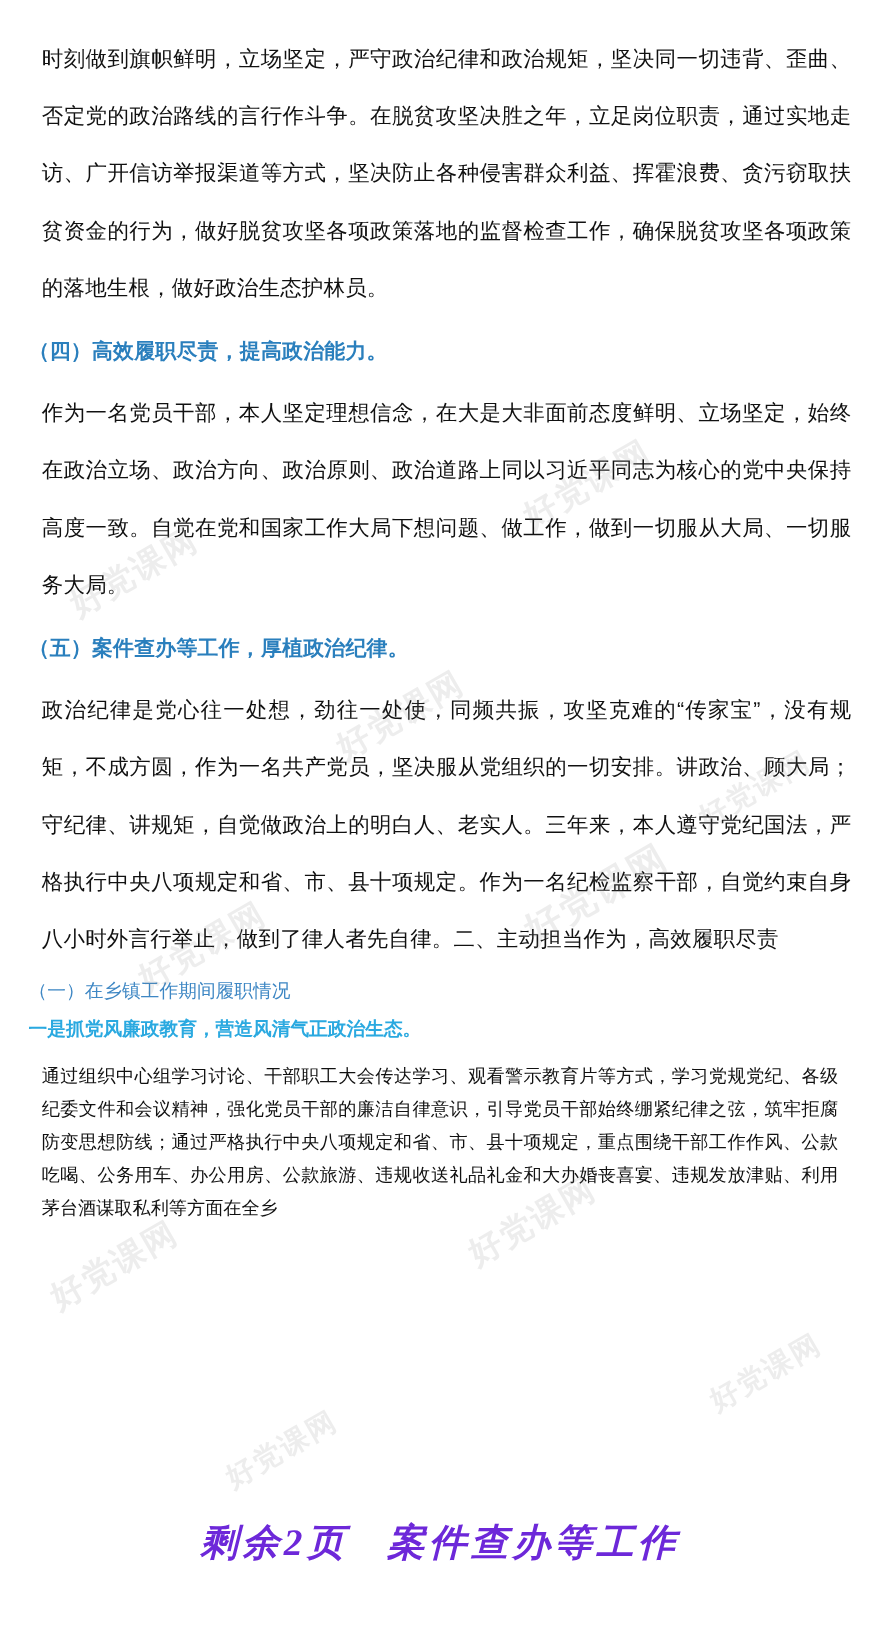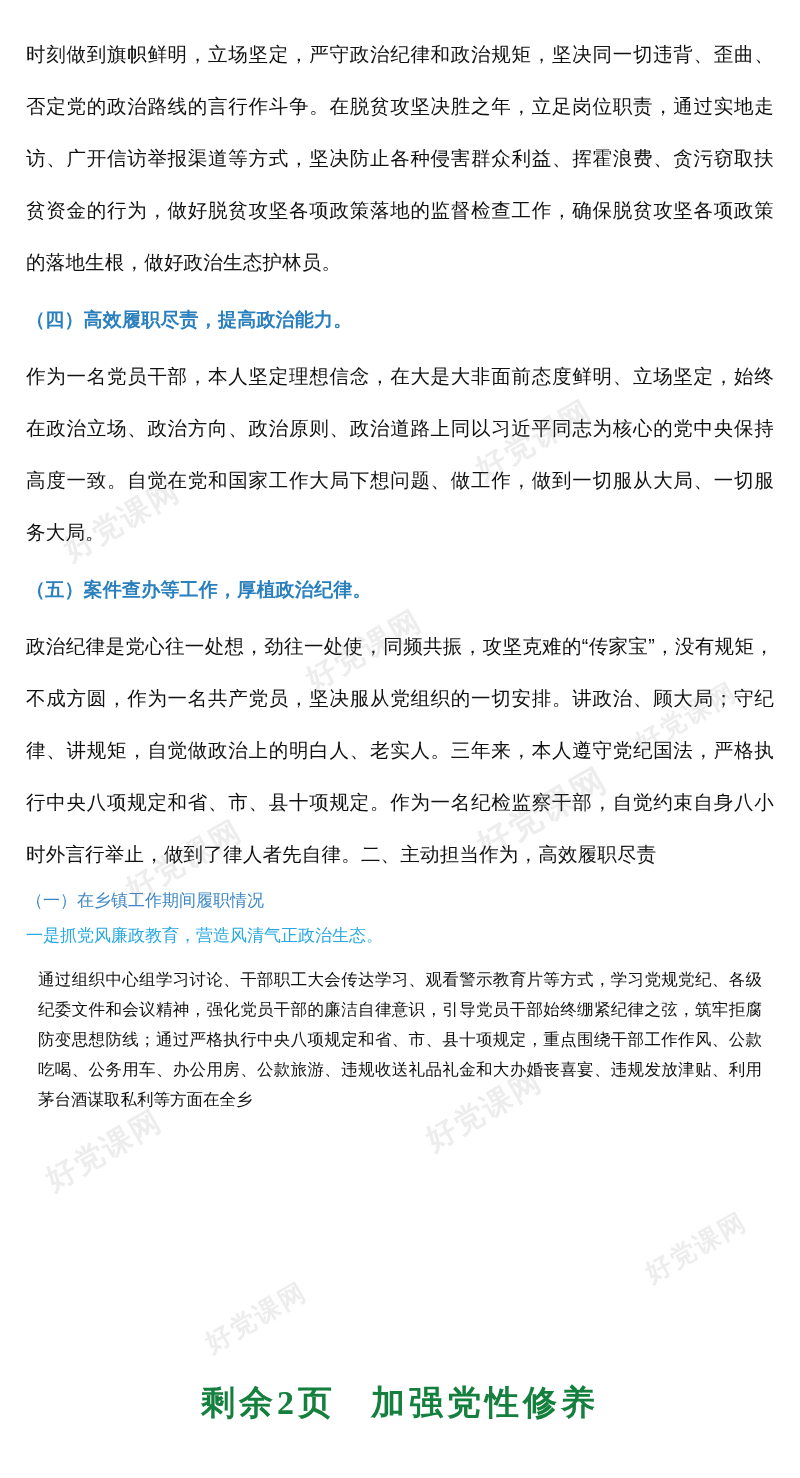--- a/index.html
+++ b/index.html
@@ -54,21 +54,21 @@
   .wm.w9 { left: 640px; top: 1230px; font-size: 26px;}
   .wm.w10 { left: 200px; top: 1300px; font-size: 26px;}
 
   .content {
     position: relative;
     z-index: 2;
   }
 
   
   p.body-par {
-    margin: 0 0 4px 0;
+    margin: 0 0 4px 12px;
     font-size: 19.5px;
     line-height: 52px;
     text-align: justify;
     text-justify: inter-ideograph;
     letter-spacing: 0.2px;
     color: #111;
   }
   p.heading-blue {
     margin: 6px 0 4px 0;
     font-size: 19px;
@@ -82,21 +82,21 @@
     font-size: 17px;
     line-height: 34px;
     color: #3e87c4;
     font-weight: 400;
   }
   p.heading-cyan {
     margin: 2px 0 0 0;
     font-size: 17px;
     line-height: 32px;
     color: #2aa9e0;
-    font-weight: 400;
+    font-weight: 700;
   }
   p.small-par {
     margin: 12px;
     font-size: 16.5px;
     line-height: 30px;
     text-align: justify;
     text-justify: inter-ideograph;
     color: #111;
   }
 
@@ -105,23 +105,24 @@
     left: 0;
     right: 0;
     bottom: 52px;
     text-align: center;
     z-index: 6;
   }
   .footer-note .txt {
     display: inline-block;
     font-size: 34px;
     font-weight: 700;
-    color: #15803d;
+    color: #6d28d9;
     letter-spacing: 4px;
     font-family: "Liberation Serif", "DejaVu Serif", serif;
+    font-style: italic;
   }
   .footer-note .gap { display:inline-block; width: 26px; }
 </style>
 </head>
 <body>
 
 <div class="page">
 
   <div class="wm-layer">
     <span class="wm w1">好党课网</span>
@@ -153,16 +154,16 @@
 
     <p class="heading-cyan">一是抓党风廉政教育，营造风清气正政治生态。</p>
 
     <p class="small-par">通过组织中心组学习讨论、干部职工大会传达学习、观看警示教育片等方式，学习党规党纪、各级纪委文件和会议精神，强化党员干部的廉洁自律意识，引导党员干部始终绷紧纪律之弦，筑牢拒腐防变思想防线；通过严格执行中央八项规定和省、市、县十项规定，重点围绕干部工作作风、公款吃喝、公务用车、办公用房、公款旅游、违规收送礼品礼金和大办婚丧喜宴、违规发放津贴、利用茅台酒谋取私利等方面在全乡</p>
 
   </div>
 
   <div class="footer-note">
     <span class="txt">剩余2页</span>
     <span class="gap"></span>
-    <span class="txt">加强党性修养</span>
+    <span class="txt">案件查办等工作</span>
   </div>
 
 </div>
 
 </body></html>

